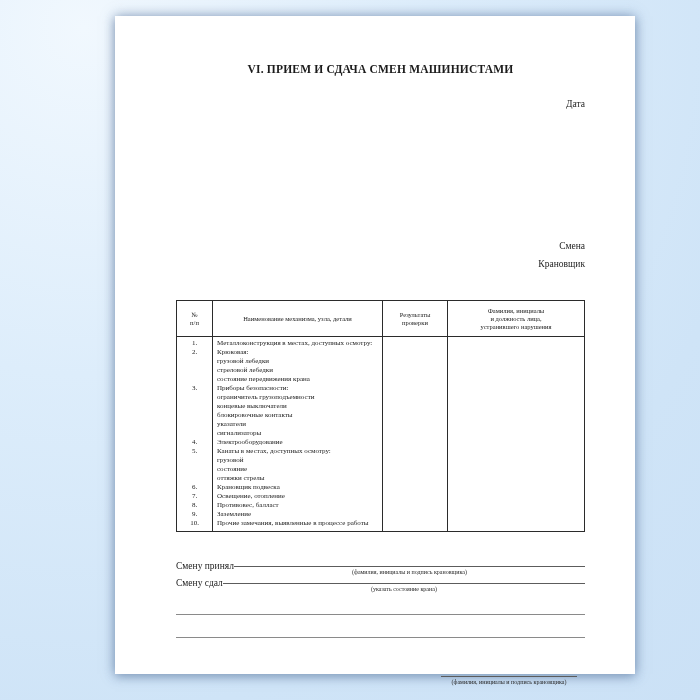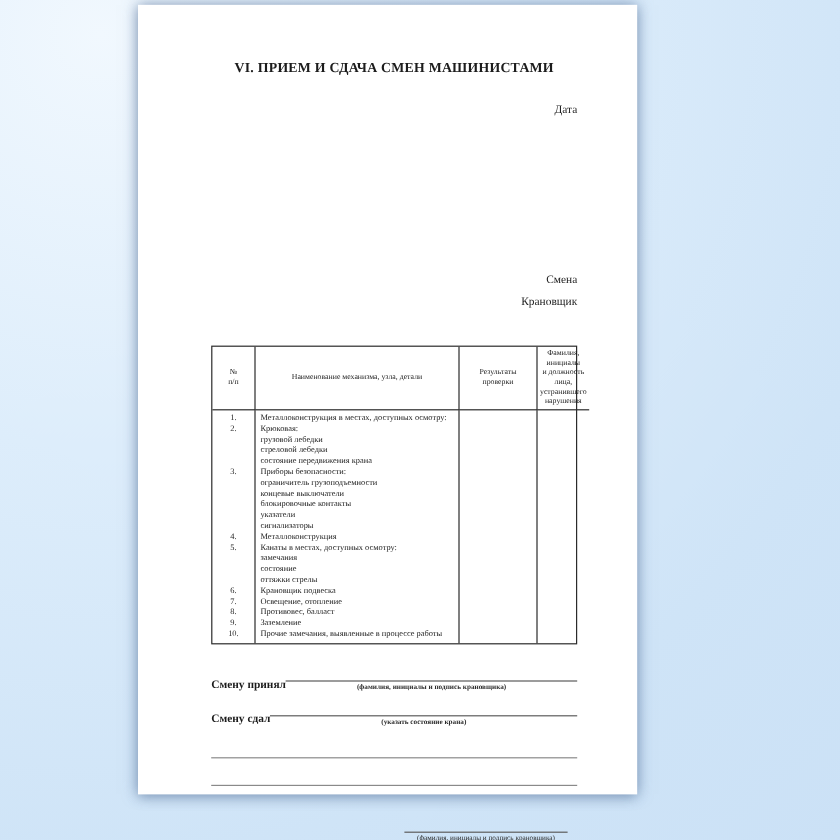--- a/index.html
+++ b/index.html
@@ -2,21 +2,21 @@
 <html><head>
 <meta charset="utf-8">
 <style>
   html,body{margin:0;padding:0;width:700px;height:700px;overflow:hidden;}
   body{
     background: radial-gradient(circle at 12% 4%, #f1f8fe 0%, #ddedfb 38%, #cfe4f7 75%, #cbe1f6 100%);
     font-family:"Liberation Serif","DejaVu Serif",serif;
     color:#1c1c1c;
   }
   .paper{
-    position:absolute; left:115px; top:4px; width:416px; height:658px;
+    position:absolute; left:115px; top:16px; width:520px; height:658px;
     background:#fff;
     box-shadow:0 0 12px rgba(85,115,155,.62), 0 3px 9px rgba(85,115,155,.35);
   }
   .content{ padding:46px 50px 0 61px; }
   .title{ text-align:center; font-weight:bold; font-size:11.5px; line-height:15px; letter-spacing:.2px; }
 
   .field-row{ display:flex; align-items:flex-end; font-size:9.5px; line-height:13px;flex-direction:column; }
   .field-row.date{ margin-top:21px; }
   .field-row.kran{ }
   .lbl{ white-space:nowrap; }
@@ -33,23 +33,23 @@
     display:flex; align-items:center; justify-content:center;
     text-align:center; font-size:6.5px; line-height:8px; white-space:pre-line; padding:2px 2px;
   }
   .t-head > div:last-child{ border-right:none; }
   .t-body > div{ border-right:1px solid #2b2b2b; box-sizing:border-box; padding:2px 0 3px; }
   .t-body > div:last-child{ border-right:none; }
   .ln{ height:9px; line-height:9px; font-size:7px; white-space:nowrap; }
   .col-num .ln{ text-align:center; }
   .col-name{ padding-left:4px !important; padding-right:2px; }
 
-  .sign-row{ display:flex; align-items:flex-start; font-size:9.5px; line-height:13px;font-weight:bold; }
+  .sign-row{ display:flex; align-items:center; font-size:9.5px; line-height:13px; }
   .sign-row.accepted{ margin-top:28px; }
-  .sign-row.handed{ margin-top:16px; }
+  .sign-row.handed{ margin-top:4px; }
   .under-cap{
     position:absolute; top:4px; left:0; right:0;
     text-align:center; font-size:6px; line-height:8px; color:#2a2a2a; white-space:nowrap;
   }
   .blank-line{ height:0; border-bottom:1px solid #8a8a8a; }
   .blank-line.first{ margin-top:24px; }
   .blank-line.second{ margin-top:22px; }
 
   .bottom-sign{ margin-top:38px; width:152px; margin-left:auto; }
   .short-line{ border-bottom:1px solid #5c5c5c; margin:0 8px; height:0; }
@@ -116,23 +116,23 @@
             <div class="ln">Крюковая:</div>
             <div class="ln">грузовой лебедки</div>
             <div class="ln">стреловой лебедки</div>
             <div class="ln">состояние передвижения крана</div>
             <div class="ln">Приборы безопасности:</div>
             <div class="ln">ограничитель грузоподъемности</div>
             <div class="ln">концевые выключатели</div>
             <div class="ln">блокировочные контакты</div>
             <div class="ln">указатели</div>
             <div class="ln">сигнализаторы</div>
-            <div class="ln">Металлоконструкция</div>
+            <div class="ln">Электрооборудование</div>
             <div class="ln">Канаты в местах, доступных осмотру:</div>
-            <div class="ln">замечания</div>
+            <div class="ln">грузовой</div>
             <div class="ln">состояние</div>
             <div class="ln">оттяжки стрелы</div>
             <div class="ln">Крановщик подвеска</div>
             <div class="ln">Освещение, отопление</div>
             <div class="ln">Противовес, балласт</div>
             <div class="ln">Заземление</div>
             <div class="ln">Прочие замечания, выявленные в процессе работы</div>
           </div>
         <div class="col-res"></div>
         <div class="col-pers"></div>

